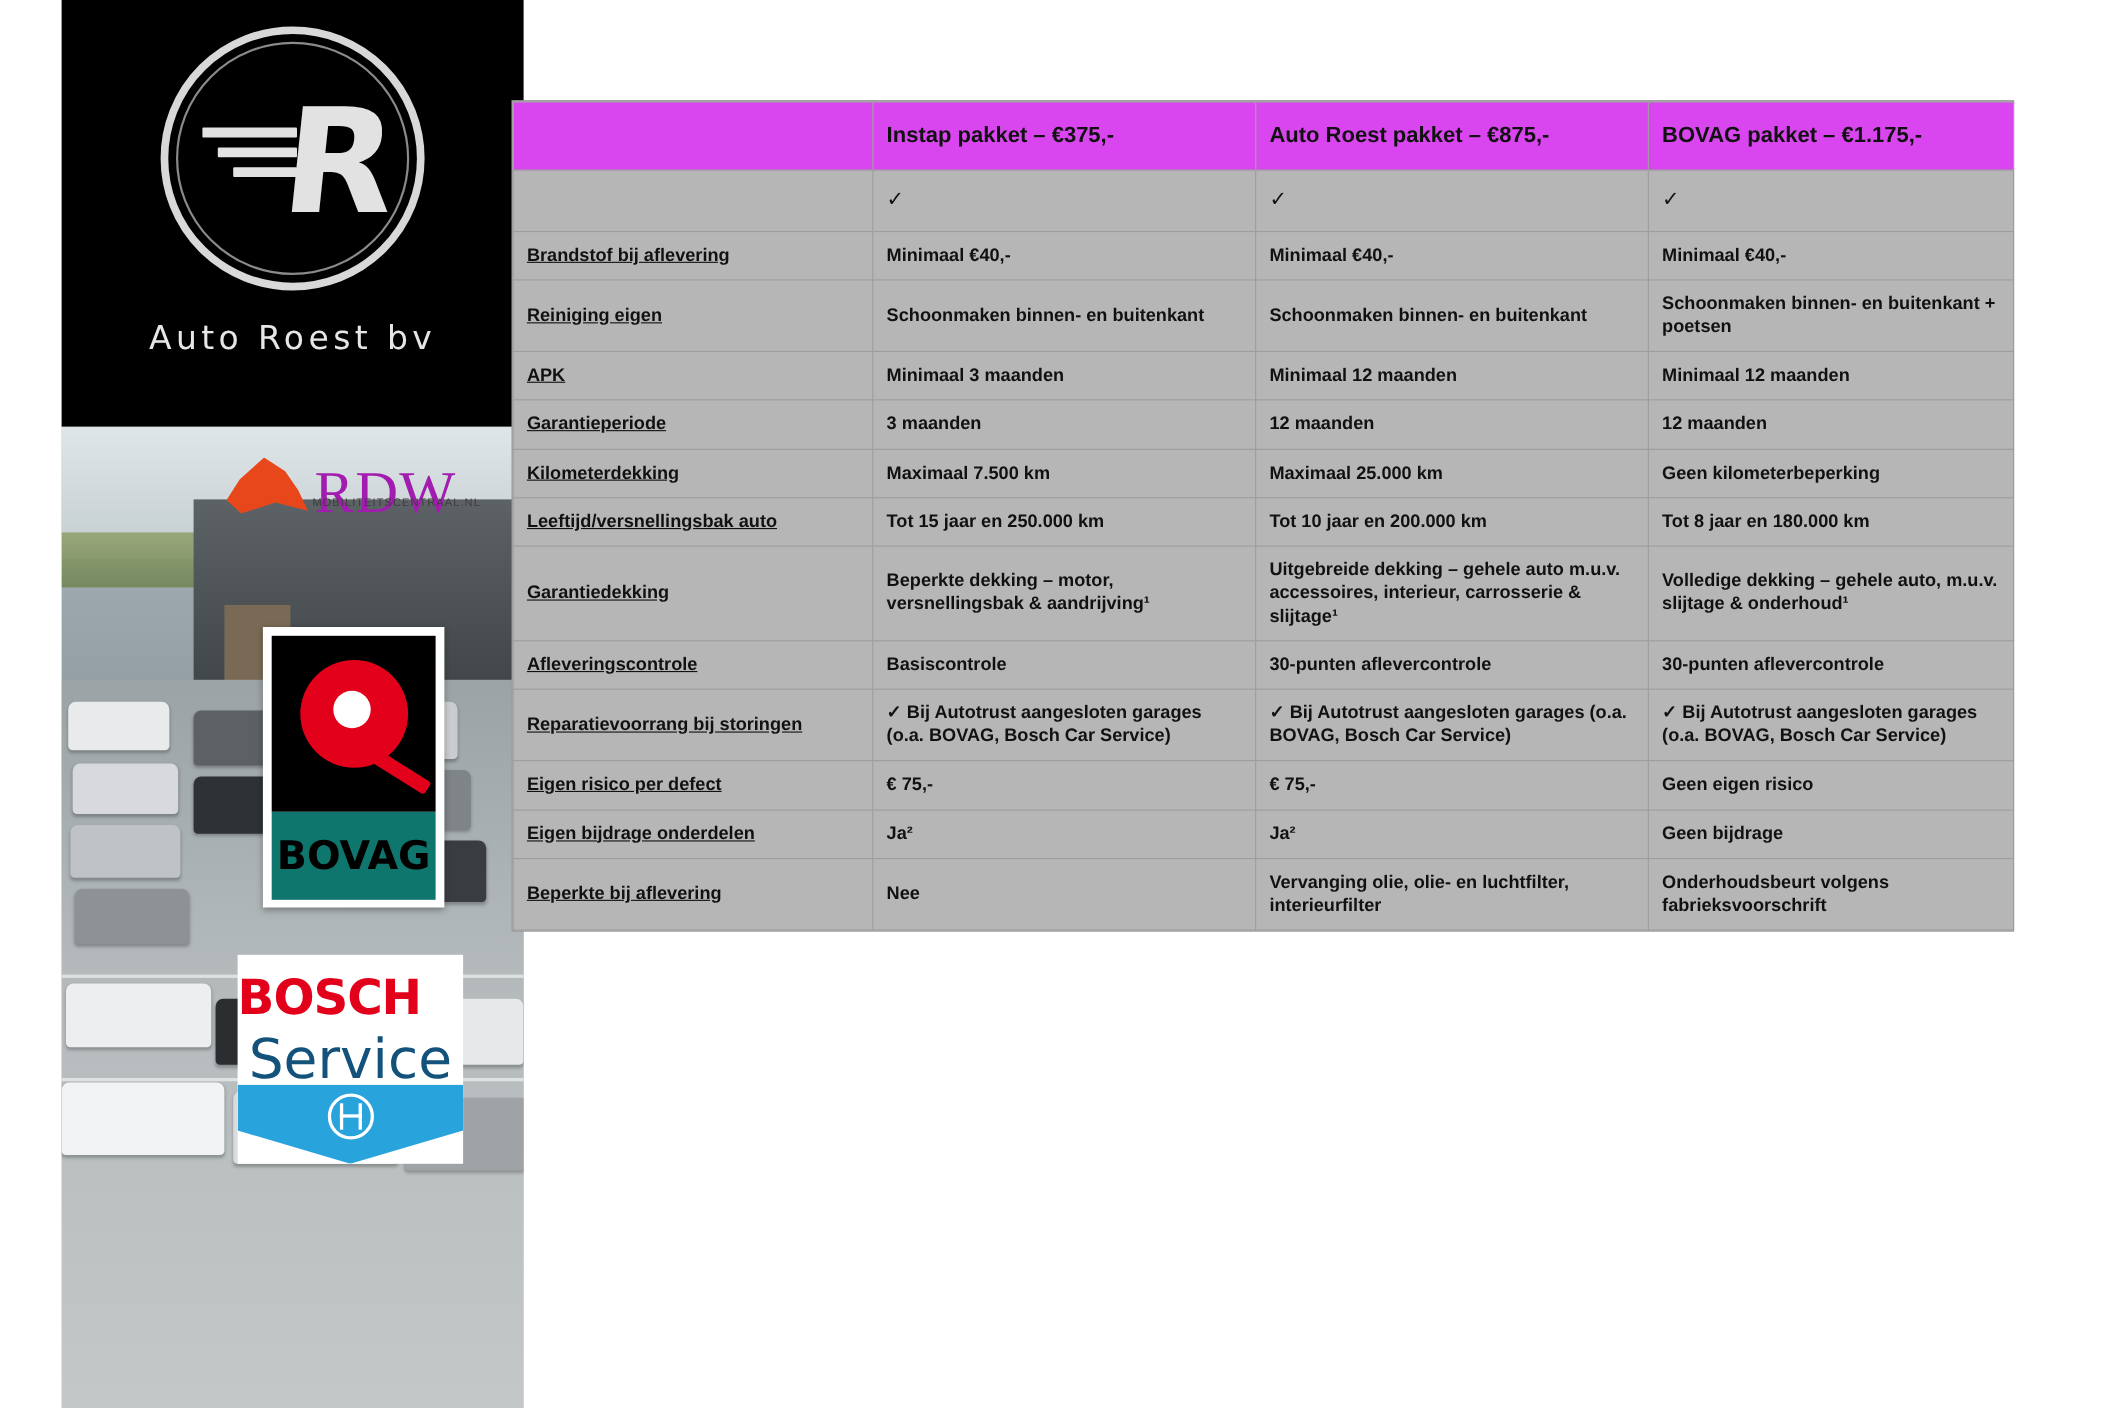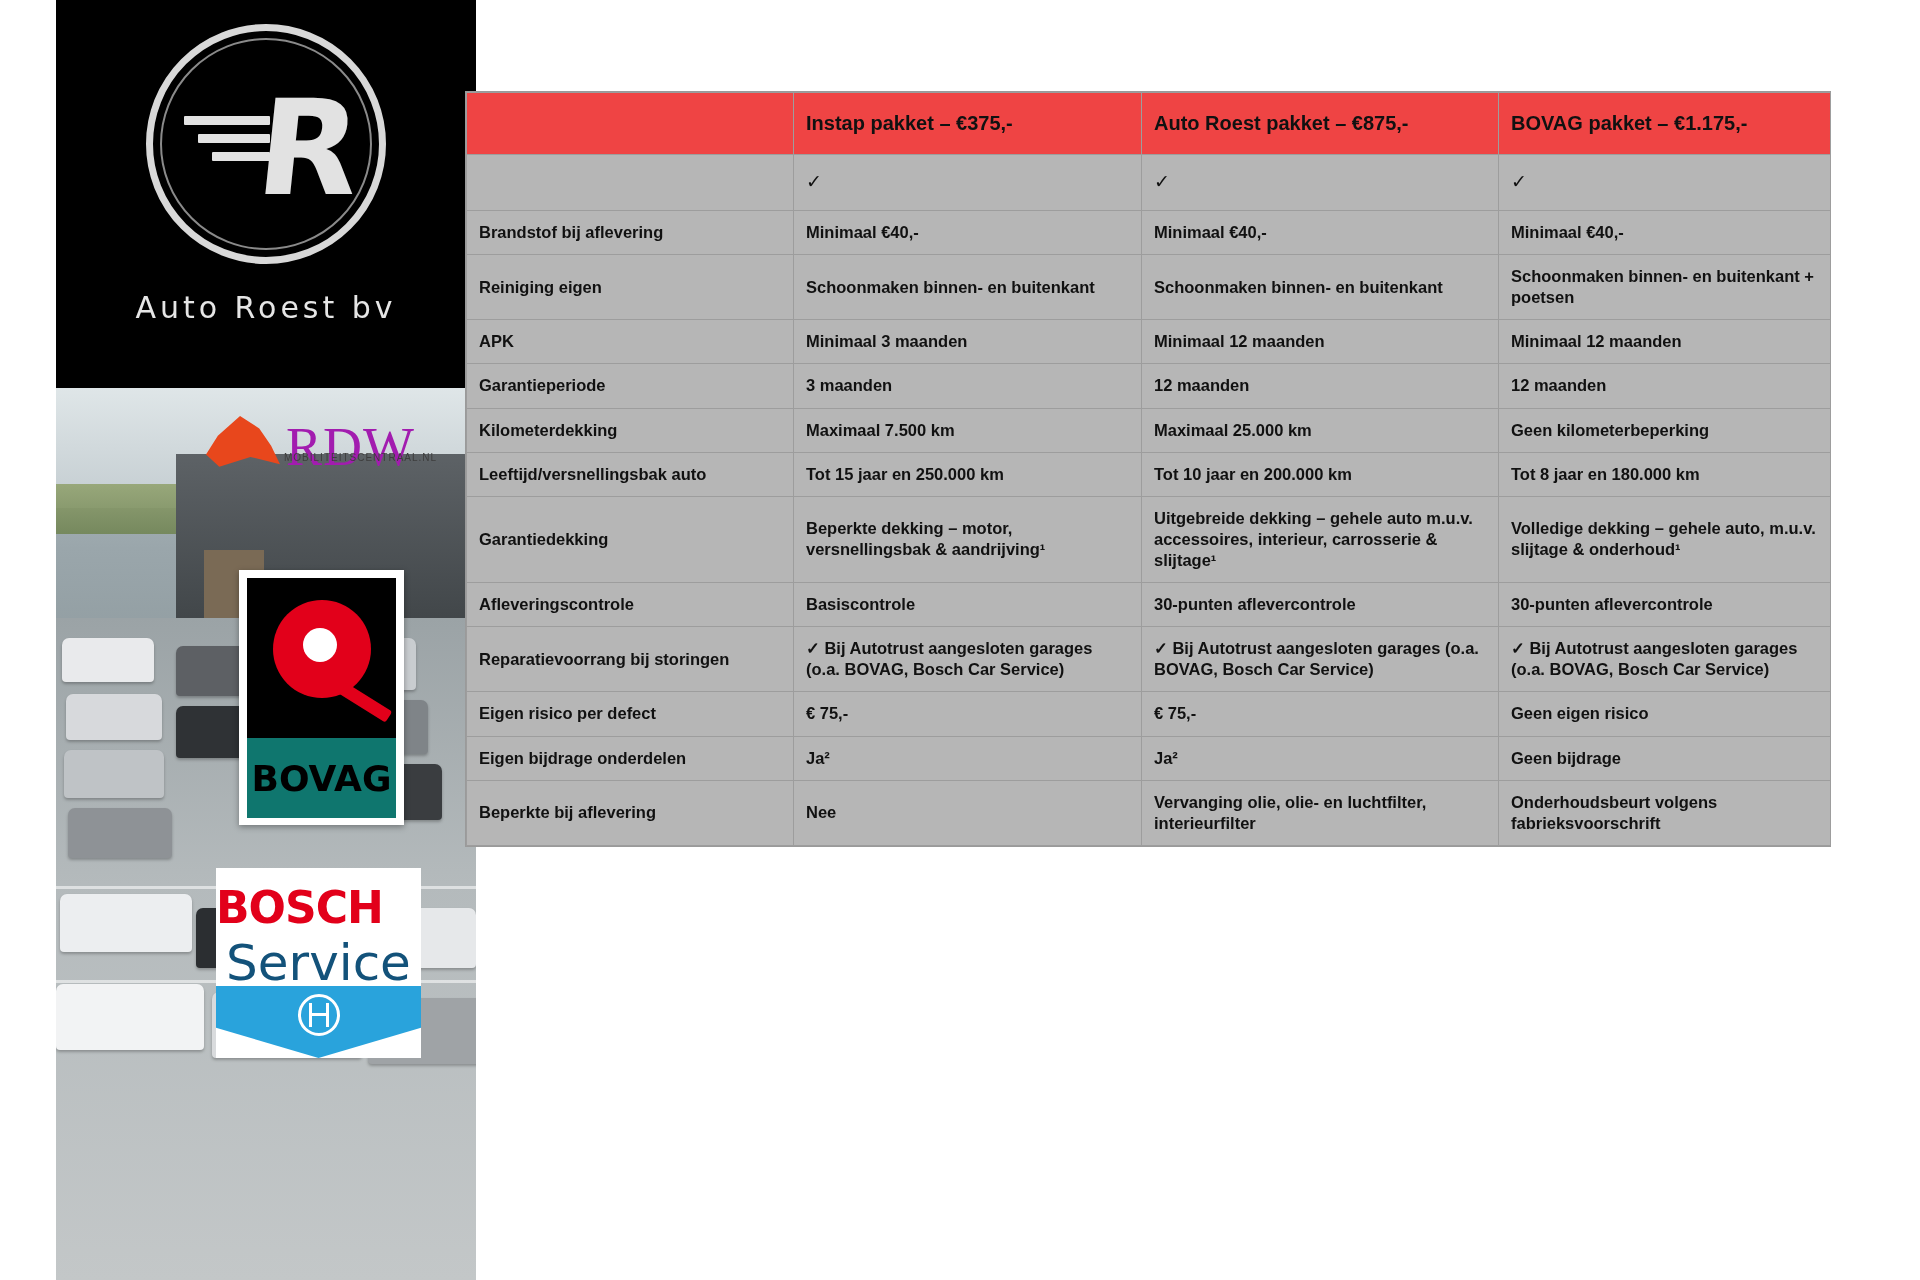--- a/index.html
+++ b/index.html
@@ -257,37 +257,37 @@
 
   table.pkg th, table.pkg td {
     border: 1px solid #9d9d9d;
     padding: 11px 12px;
     vertical-align: middle;
     color: #111111;
     font-size: 16.5px;
     line-height: 1.28;
   }
   table.pkg thead th {
-    background: #ef4444;
+    background: #d946ef;
     text-align: left;
     font-size: 20px;
     font-weight: 700;
     height: 62px;
   }
   table.pkg thead th.empty { }
   table.pkg tbody td {
     background: #b6b6b6;
     font-weight: 700;
   }
   table.pkg tbody tr.check td {
     height: 56px;
     font-weight: 400;
     font-size: 19px;
   }
-  .rowlabel { font-weight: 700; }
+  .rowlabel { font-weight: 700; text-decoration: underline; }
   .check-mark { font-size: 19px; }
 </style>
 </head>
 <body>
 
 <div class="page">
 
   <div class="left-panel">
 
     <div class="logo-block">

